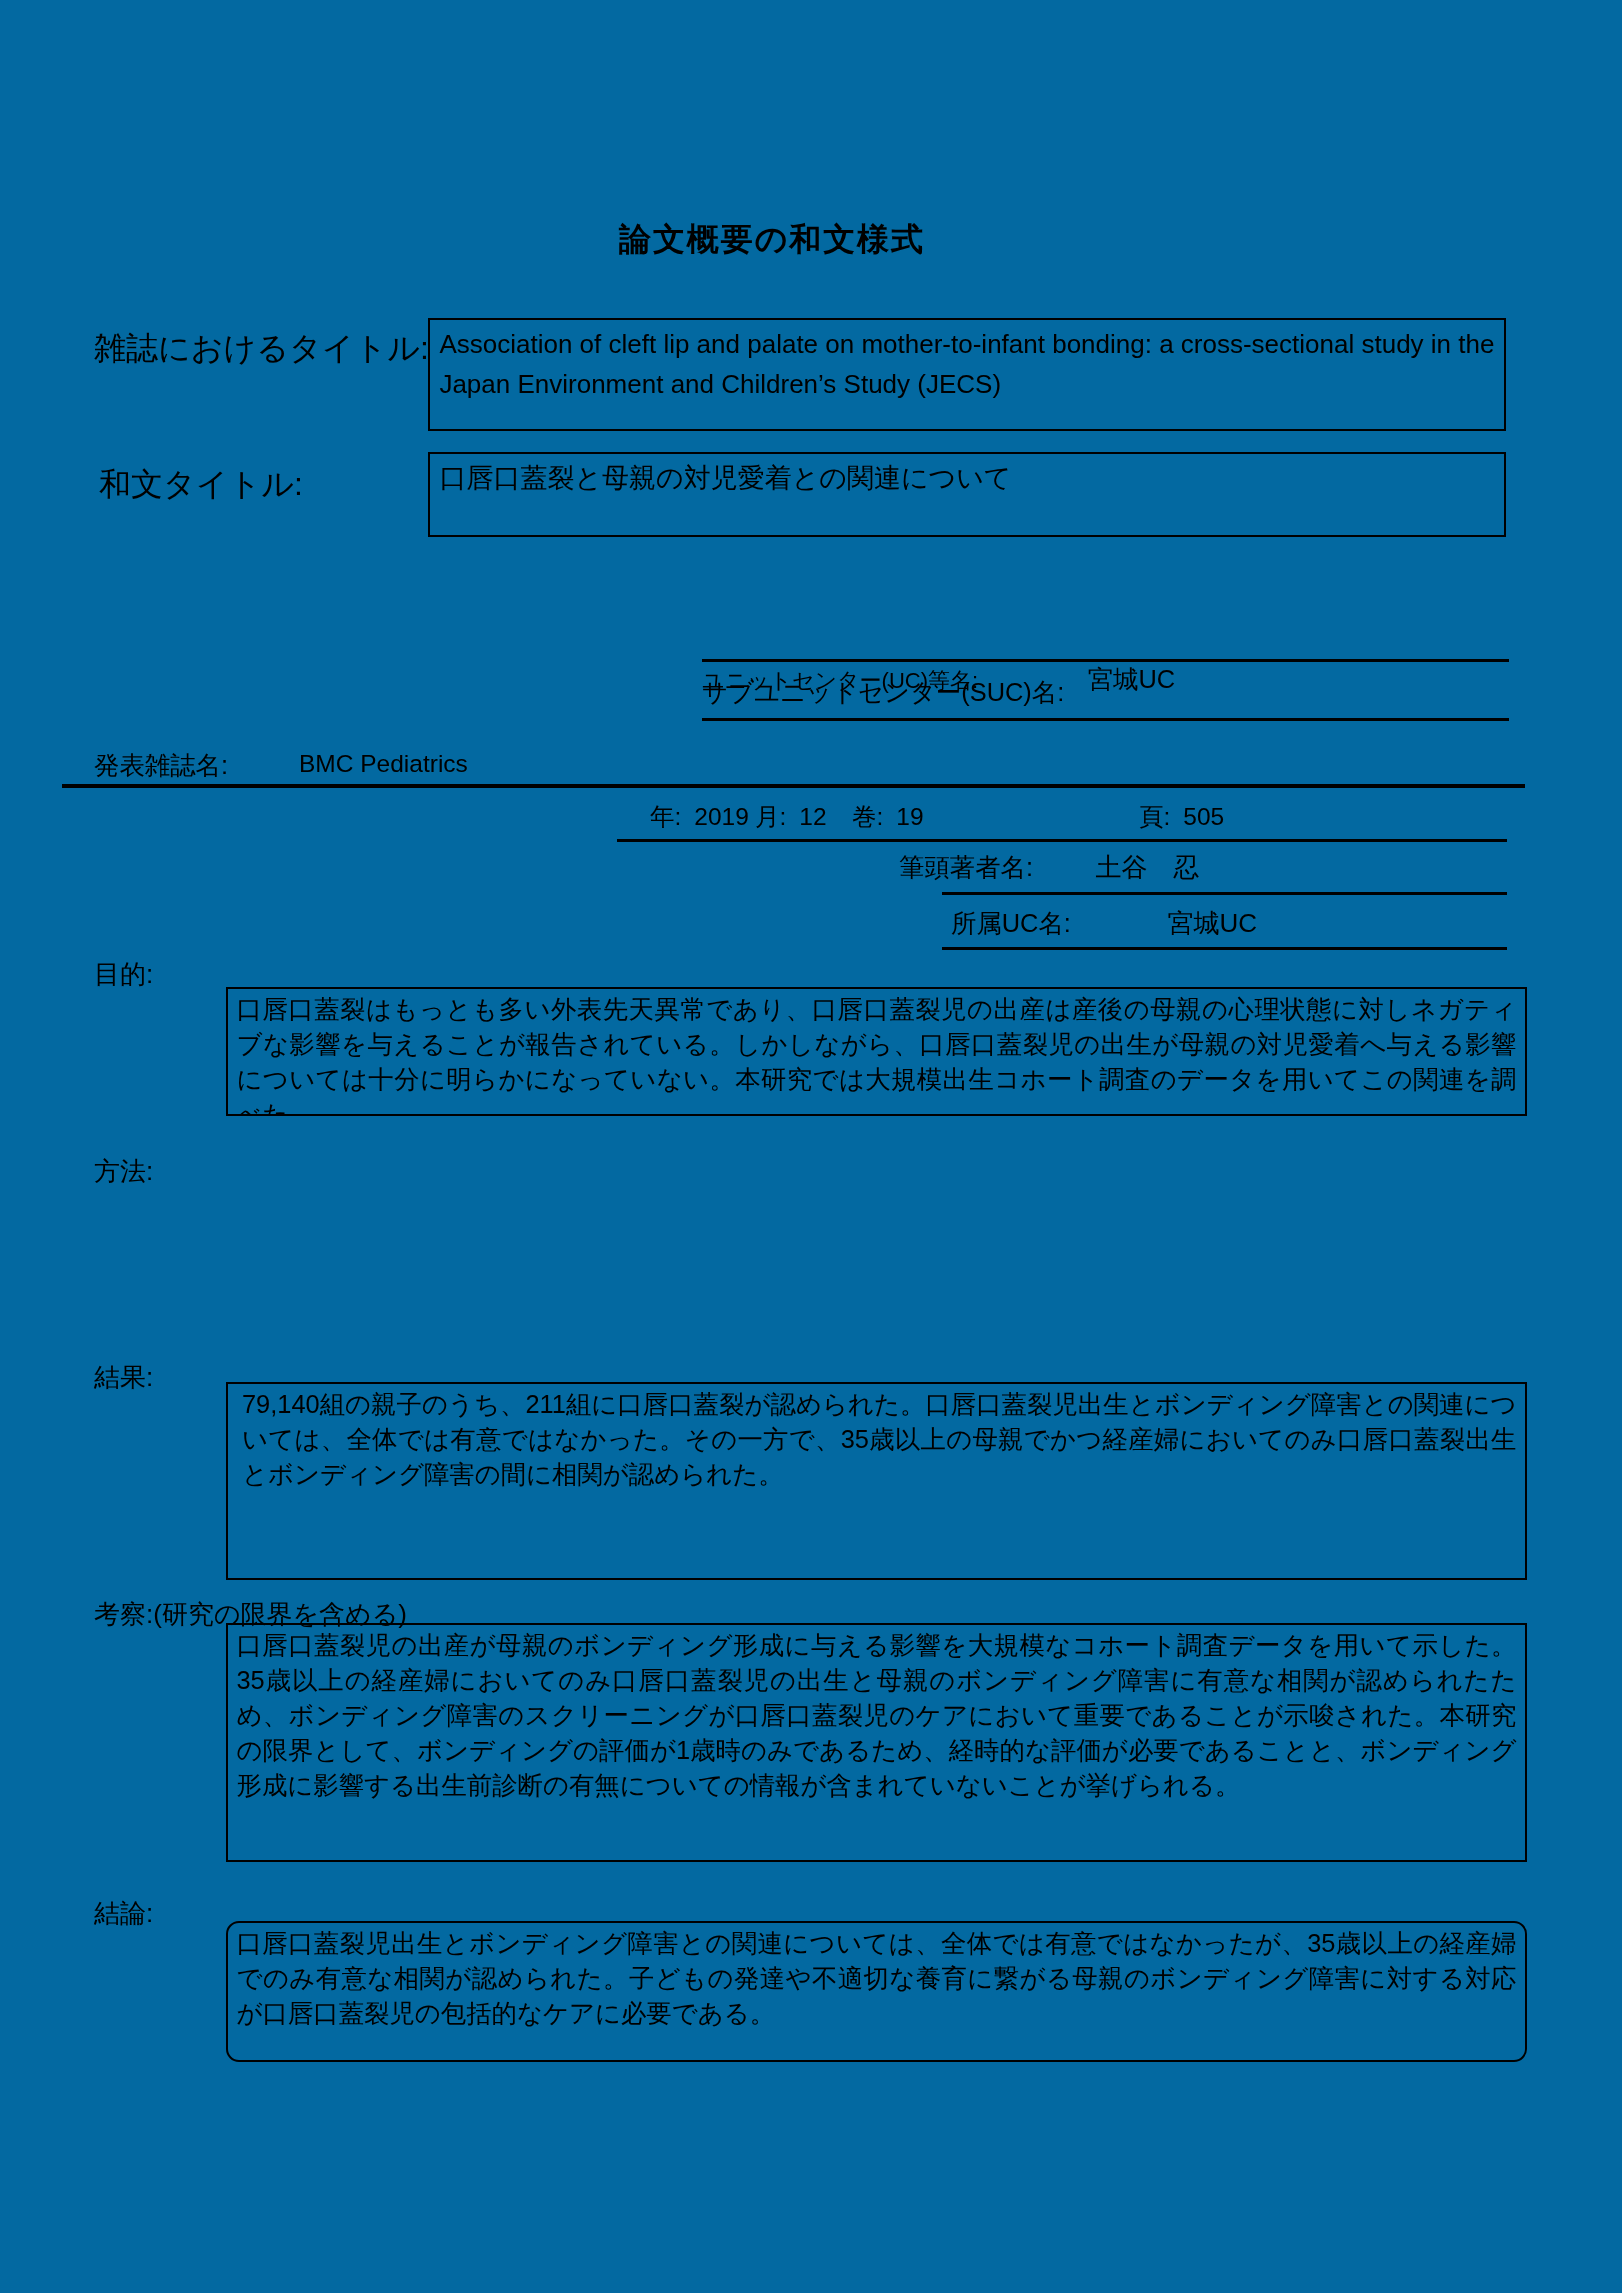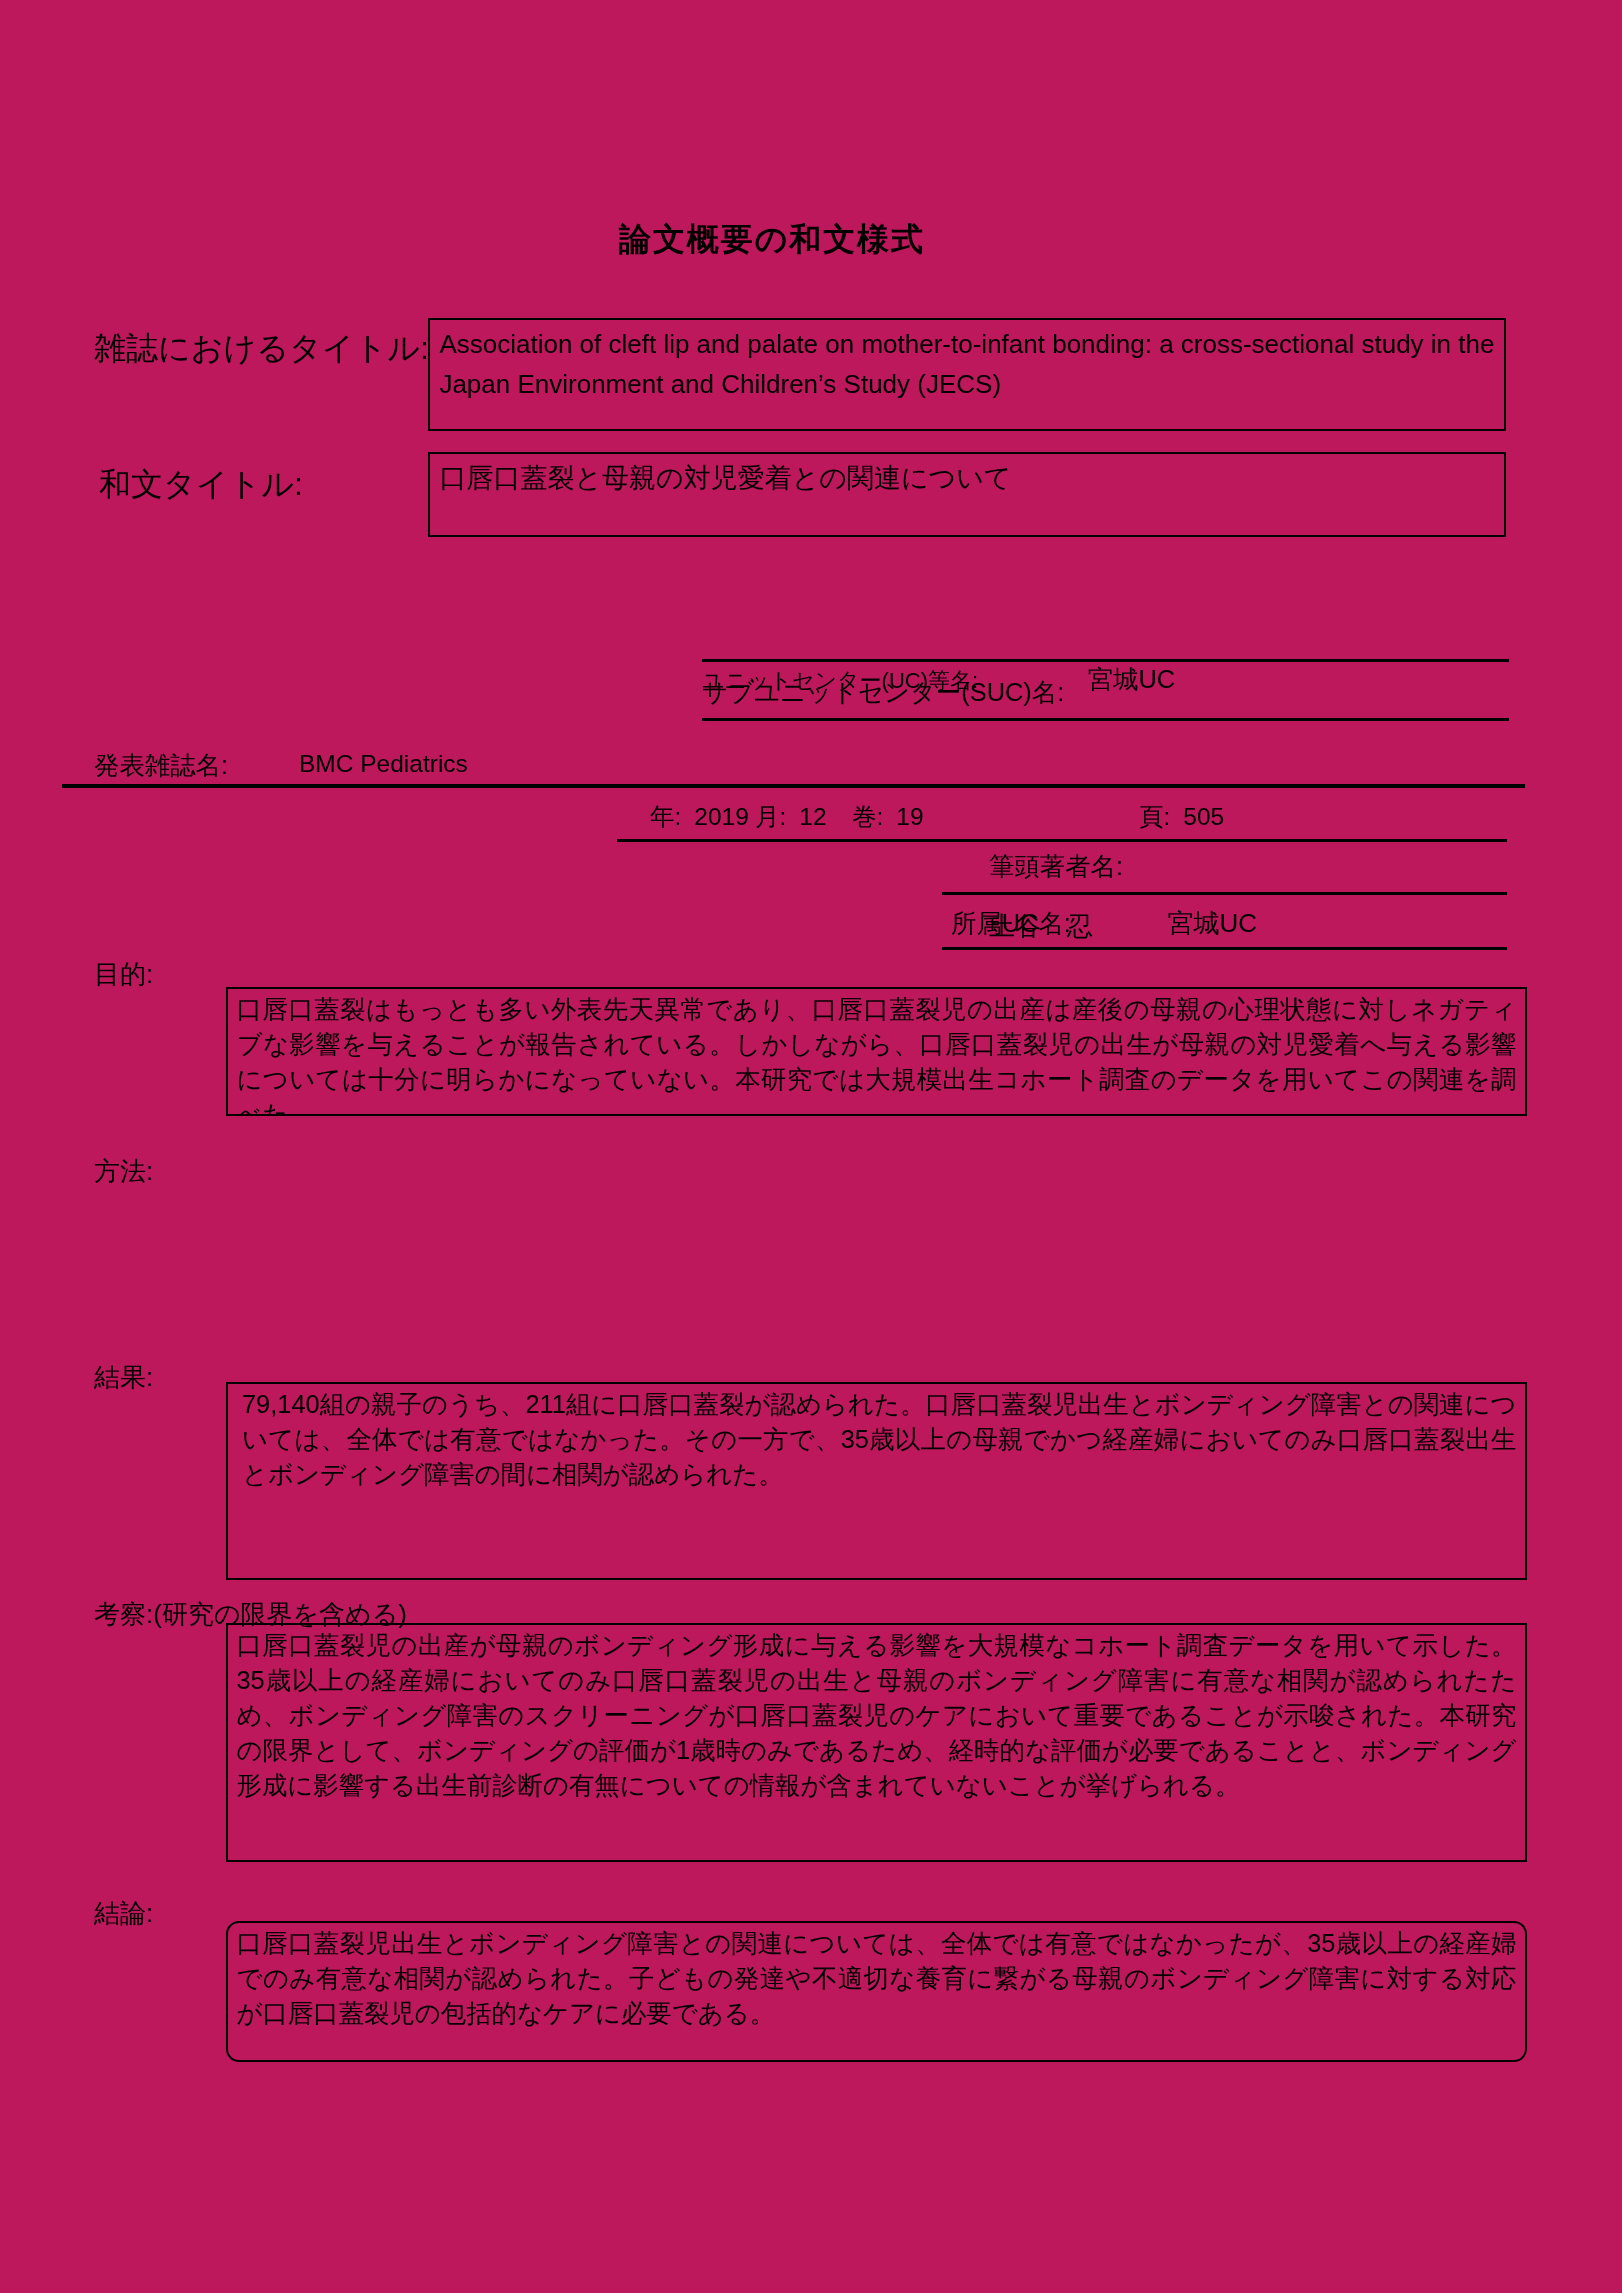--- a/index.html
+++ b/index.html
@@ -1,19 +1,19 @@
 <!DOCTYPE html>
 <html style="font-size:15px"><head>
 <meta charset="utf-8">
 <style>
   html,body{margin:0;padding:0;background:#e8e8e8;}
   .page{
     position:relative;
     width:1622px;height:2294px;
-    background:#be185d;
+    background:#0369a1;
     font-family:"Liberation Sans","DejaVu Sans",sans-serif;
     color:#000;
     overflow:hidden;
   }
   .abs{position:absolute;}
   .doc-title{
     top:218px;left:0;width:1544px;
     text-align:center;
     font-size:32px;font-weight:bold;
     letter-spacing:1.9px;
@@ -87,21 +87,21 @@
   <div class="abs smallpair" style="left:852px;top:800px;">
     <span class="field-label">巻:</span>
     <span class="field-value">19</span>
   </div>
   <div class="abs smallpair" style="left:1139px;top:800px;">
     <span class="field-label">頁:</span>
     <span class="field-value">505</span>
   </div>
   <div class="abs rule" style="left:617px;top:839px;width:890px;height:2.8px;"></div>
 
-  <div class="abs pair" style="left:951px;top:850px;flex-direction:column;">
+  <div class="abs pair" style="left:899px;top:850px;">
     <span class="field-label" style="font-size:25.4px;">筆頭著者名:</span>
     <span class="field-value" style="margin-left:38px;font-size:26px;">土谷　忍</span>
   </div>
   <div class="abs rule" style="left:942px;top:892px;width:565px;height:2.8px;"></div>
 
   <div class="abs pair" style="left:951px;top:906px;">
     <span class="field-label" style="font-size:25.4px;">所属UC名:</span>
     <span class="field-value" style="margin-left:72px;font-size:26px;">宮城UC</span>
   </div>
   <div class="abs rule" style="left:942px;top:947px;width:565px;height:2.8px;"></div>

